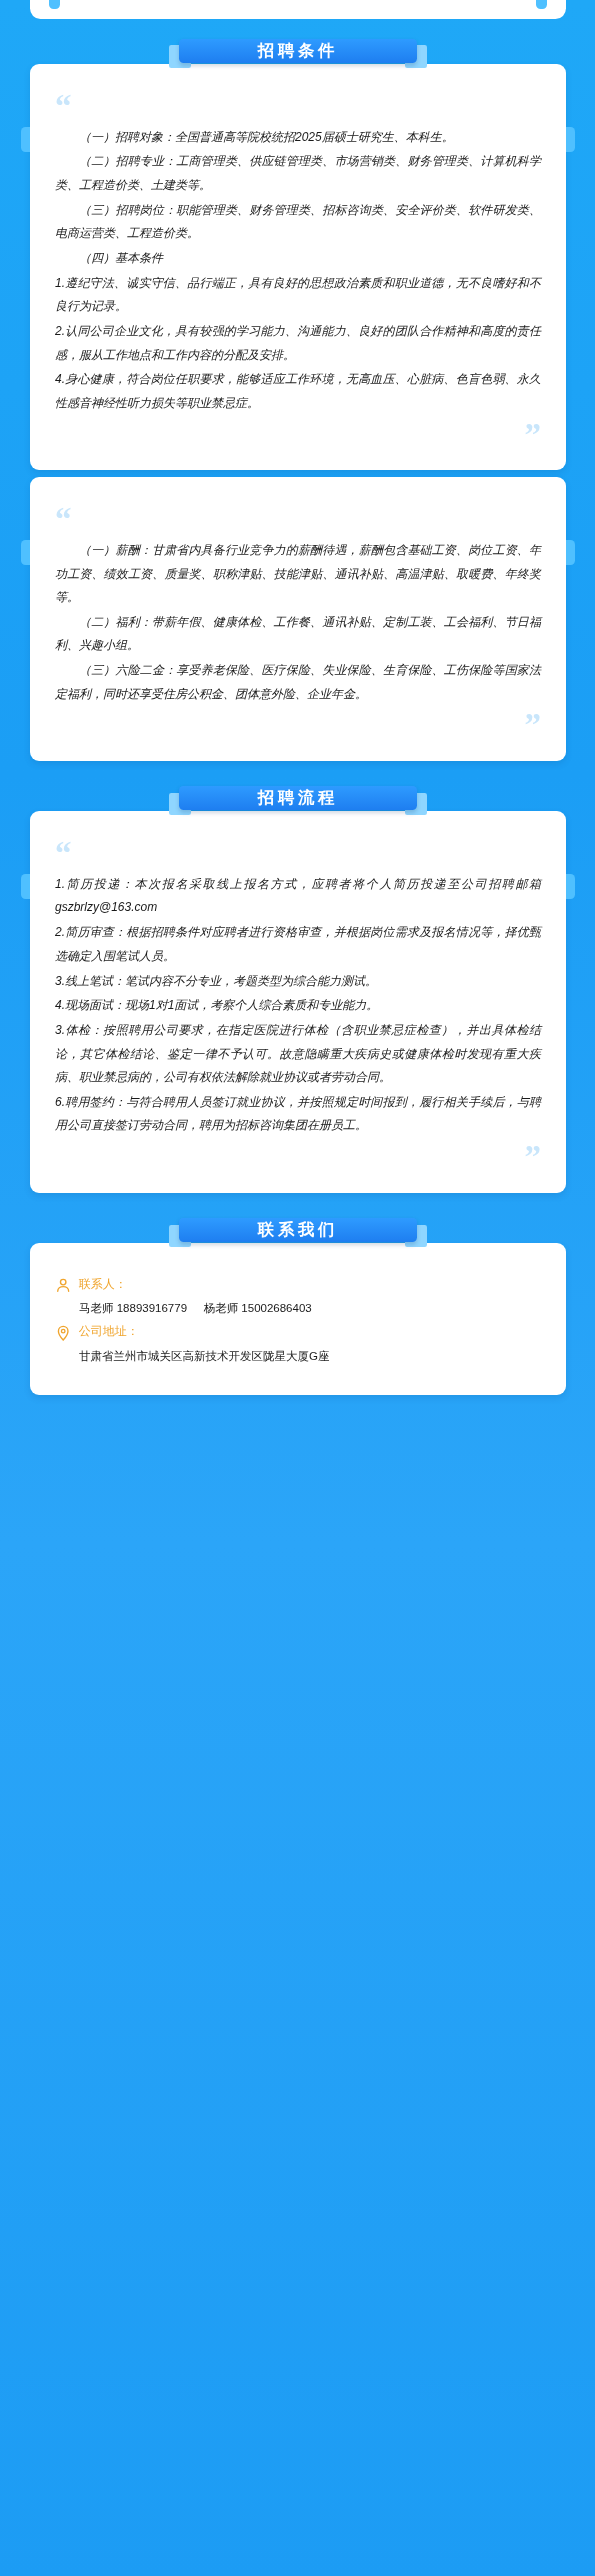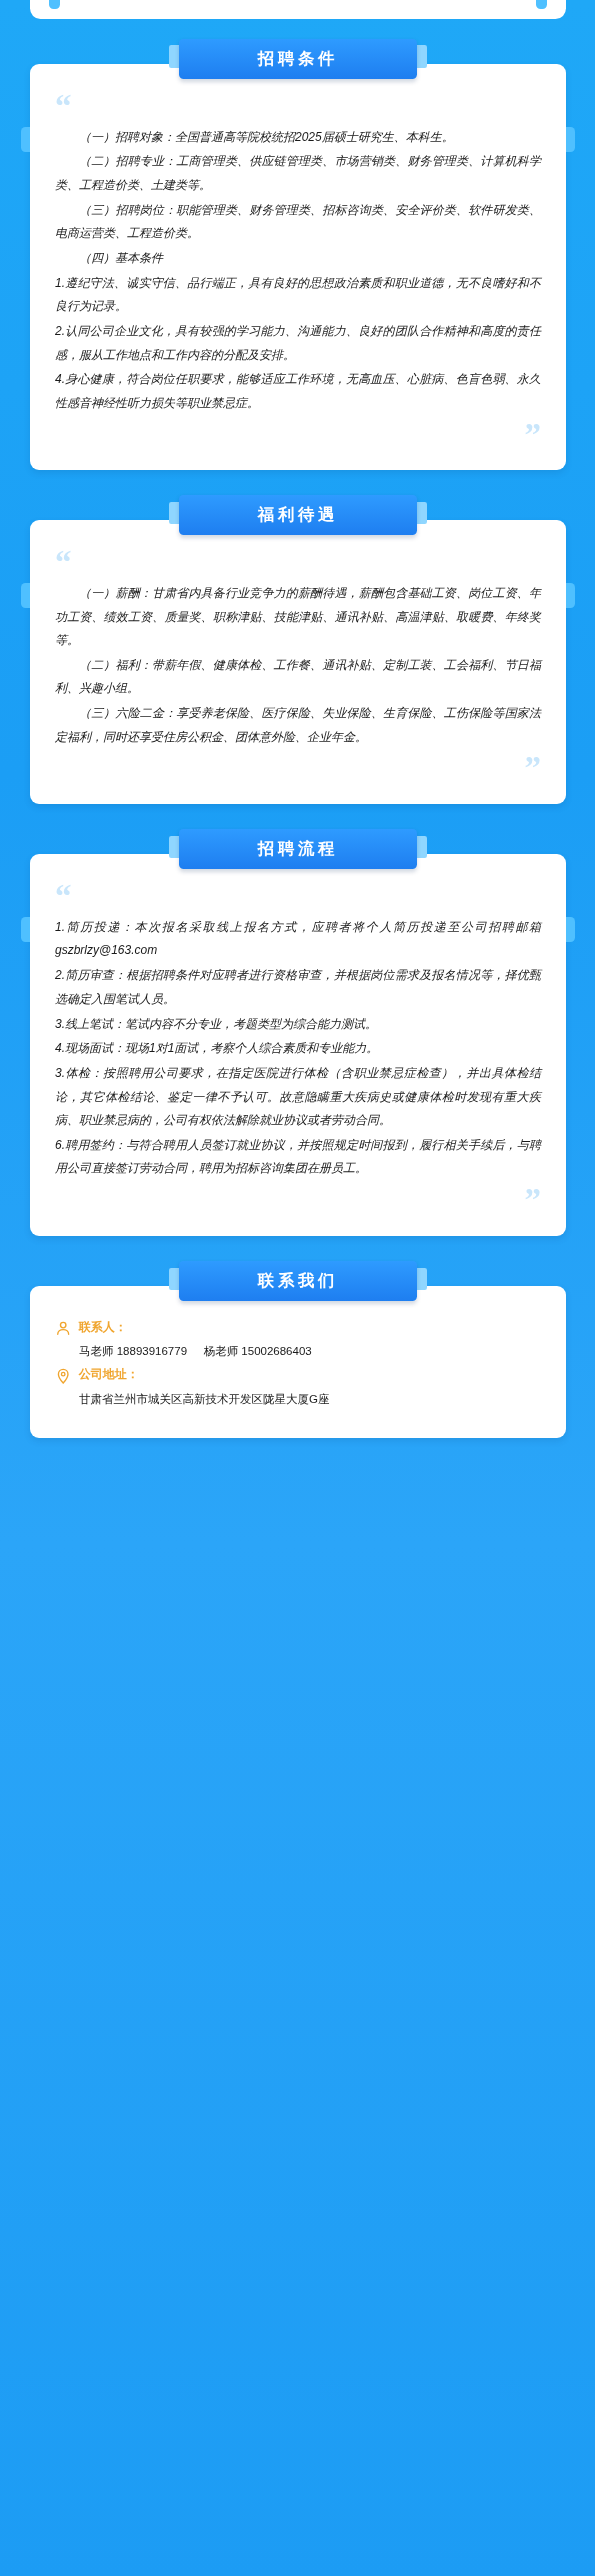--- a/index.html
+++ b/index.html
@@ -52,21 +52,21 @@
   .banner-wrap {
     position: relative;
     z-index: 3;
     display: flex;
     justify-content: center;
     height: 43px;
   }
   .banner {
     position: relative;
     width: 238px;
-    height: 40px;
+    height: 24px;
     background: linear-gradient(180deg, #2e9bff 0%, #1e7ef0 100%);
     border-radius: 4.5px;
     display: flex;
     align-items: center;
     justify-content: center;
     box-shadow: 0 2.2px 4.5px rgba(0,40,90,0.18);
   }
   .banner .title {
     color: #ffffff;
     font-size: 16.4px;
@@ -145,21 +145,21 @@
   }
   .contact-icon {
     width: 16.4px;
     height: 16.4px;
     flex: 0 0 16.4px;
     margin-right: 7.4px;
     margin-top: 1.5px;
   }
   .contact-label {
     font-size: 12px;
-    font-weight: bold;
+    font-weight: normal;
     color: #f0a52e;
   }
   .contact-line {
     font-size: 11.5px;
     line-height: 1.9;
     color: #1a1a1a;
     margin: 0 0 3px 24px;
   }
   .contact-line.names span { margin-right: 13.4px; }
 </style>
@@ -185,25 +185,20 @@
       <p class="para indent">（三）招聘岗位：职能管理类、财务管理类、招标咨询类、安全评价类、软件研发类、电商运营类、工程造价类。</p>
       <p class="para indent">（四）基本条件</p>
       <p class="para">1.遵纪守法、诚实守信、品行端正，具有良好的思想政治素质和职业道德，无不良嗜好和不良行为记录。</p>
       <p class="para">2.认同公司企业文化，具有较强的学习能力、沟通能力、良好的团队合作精神和高度的责任感，服从工作地点和工作内容的分配及安排。</p>
       <p class="para">4.身心健康，符合岗位任职要求，能够适应工作环境，无高血压、心脏病、色盲色弱、永久性感音神经性听力损失等职业禁忌症。</p>
       <div class="quote-close">”</div>
     </div>
   </div>
 
   <div class="section">
-    <div class="banner-wrap">
-      <div class="banner">
-        <span class="title">福利待遇</span>
-      </div>
-    </div>
     <div class="card">
       <span class="notch left"></span>
       <span class="notch right"></span>
       <div class="quote-open">“</div>
       <p class="para indent">（一）薪酬：甘肃省内具备行业竞争力的薪酬待遇，薪酬包含基础工资、岗位工资、年功工资、绩效工资、质量奖、职称津贴、技能津贴、通讯补贴、高温津贴、取暖费、年终奖等。</p>
       <p class="para indent">（二）福利：带薪年假、健康体检、工作餐、通讯补贴、定制工装、工会福利、节日福利、兴趣小组。</p>
       <p class="para indent">（三）六险二金：享受养老保险、医疗保险、失业保险、生育保险、工伤保险等国家法定福利，同时还享受住房公积金、团体意外险、企业年金。</p>
       <div class="quote-close">”</div>
     </div>
   </div>

